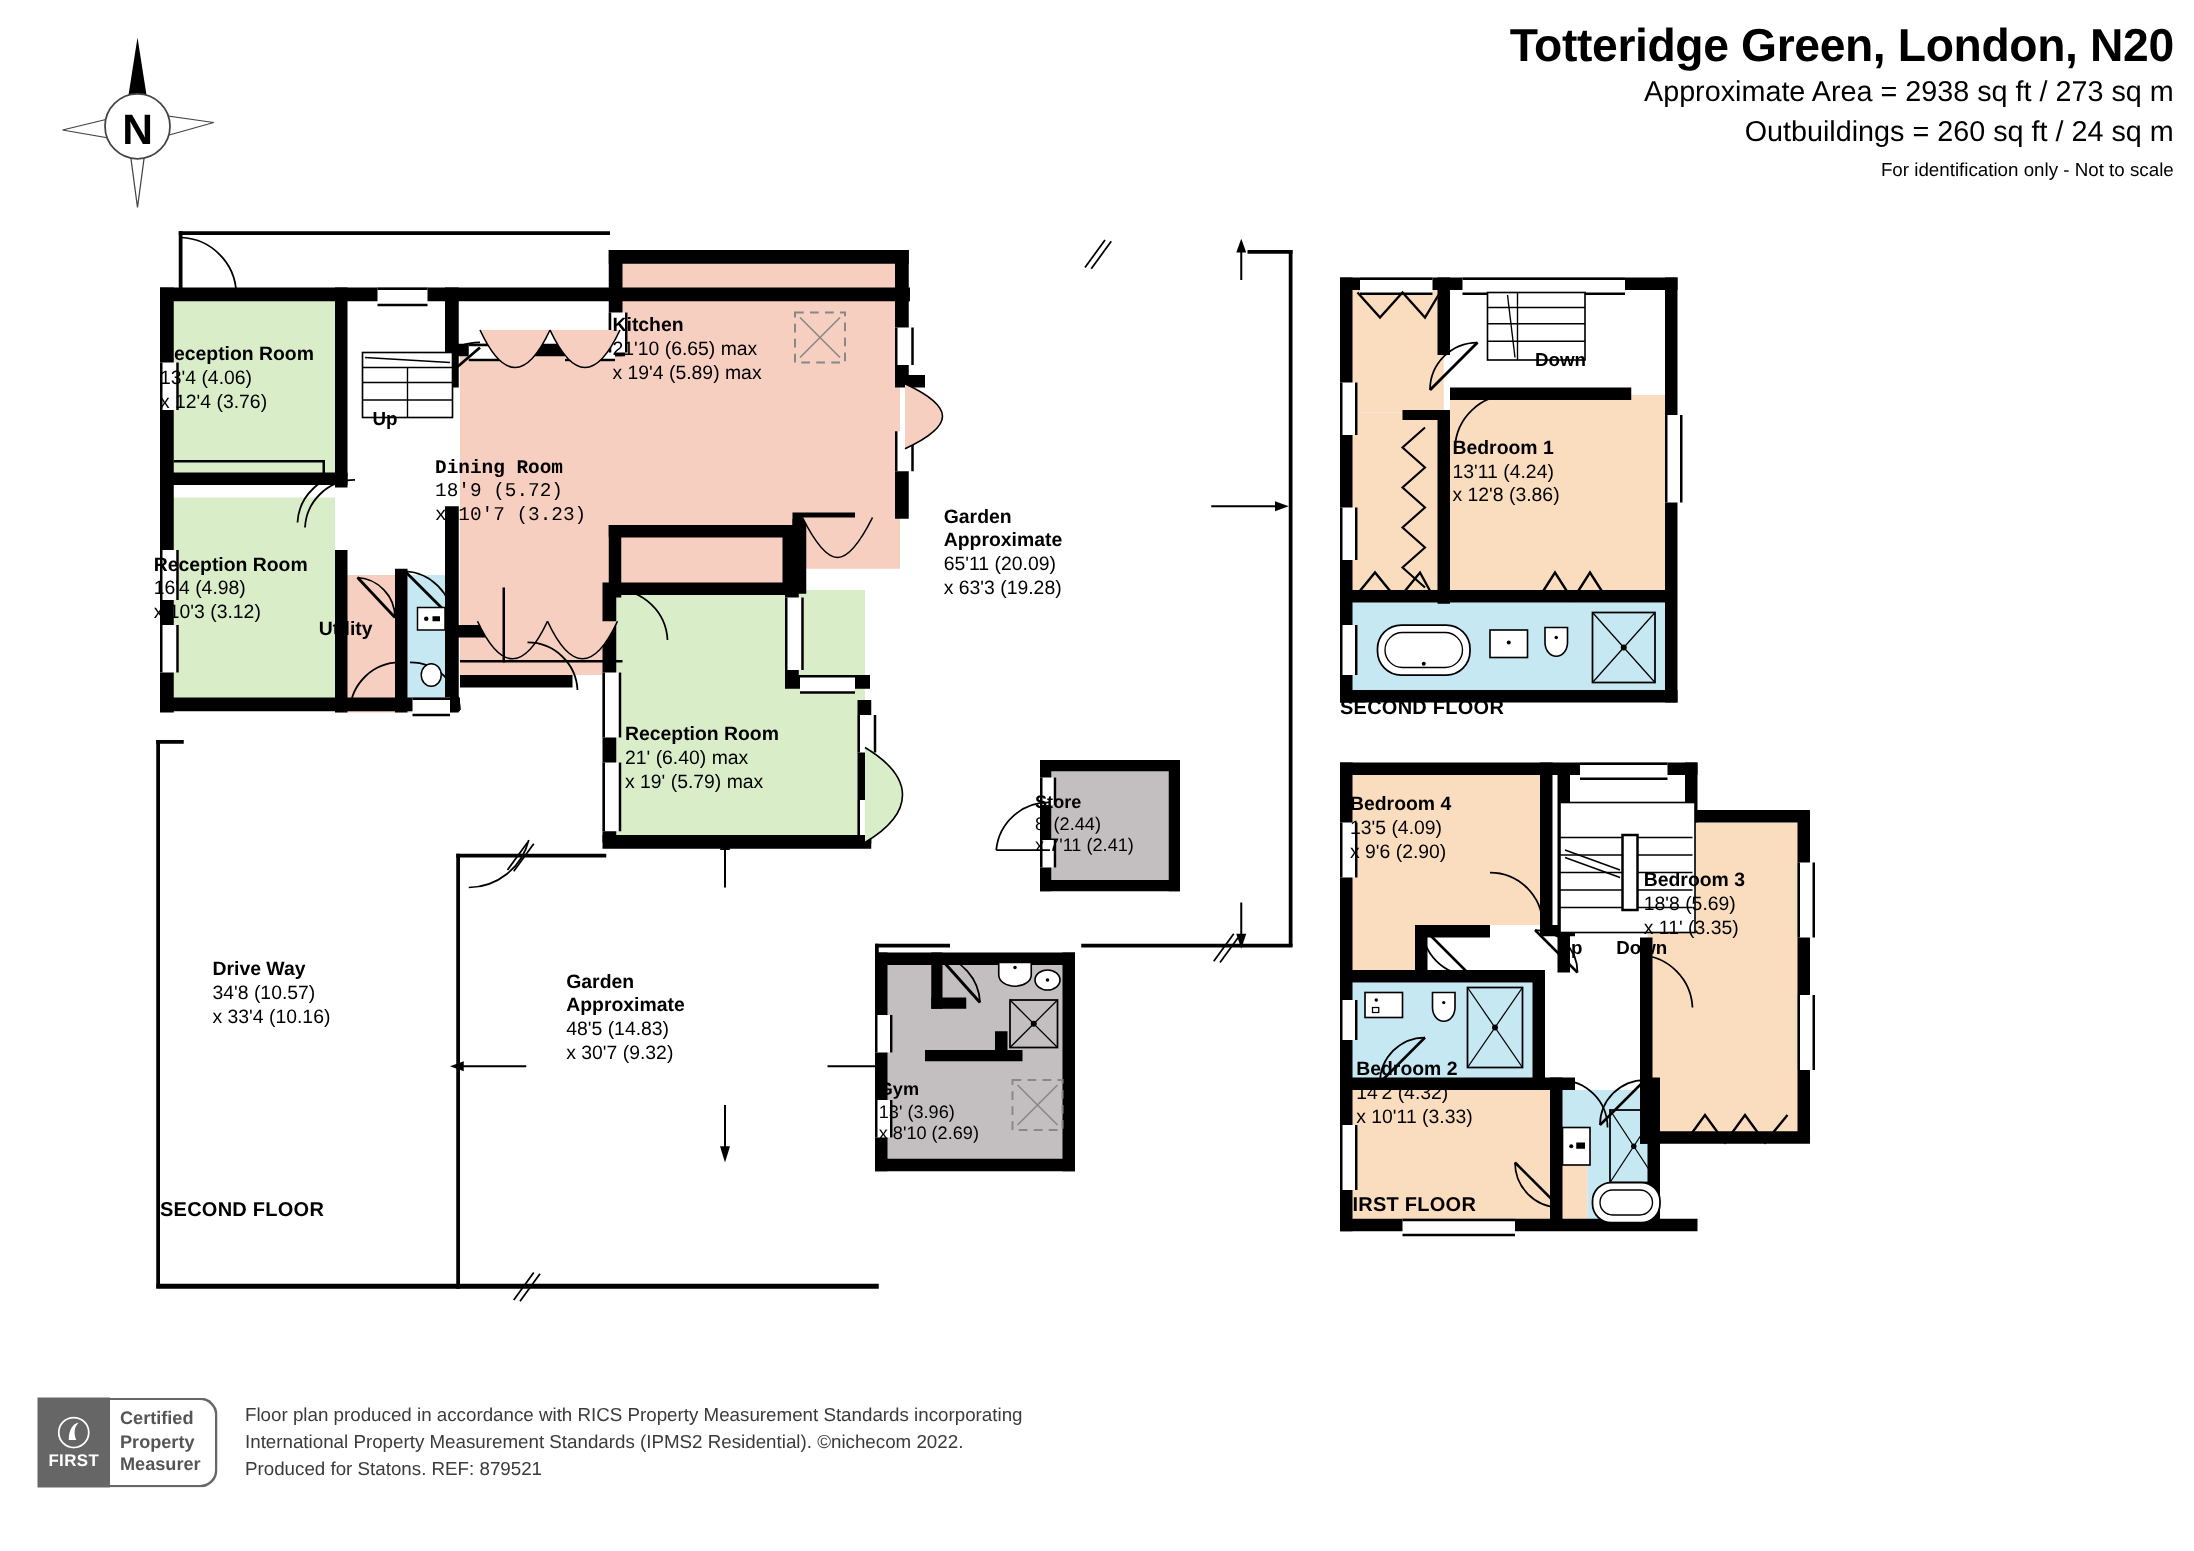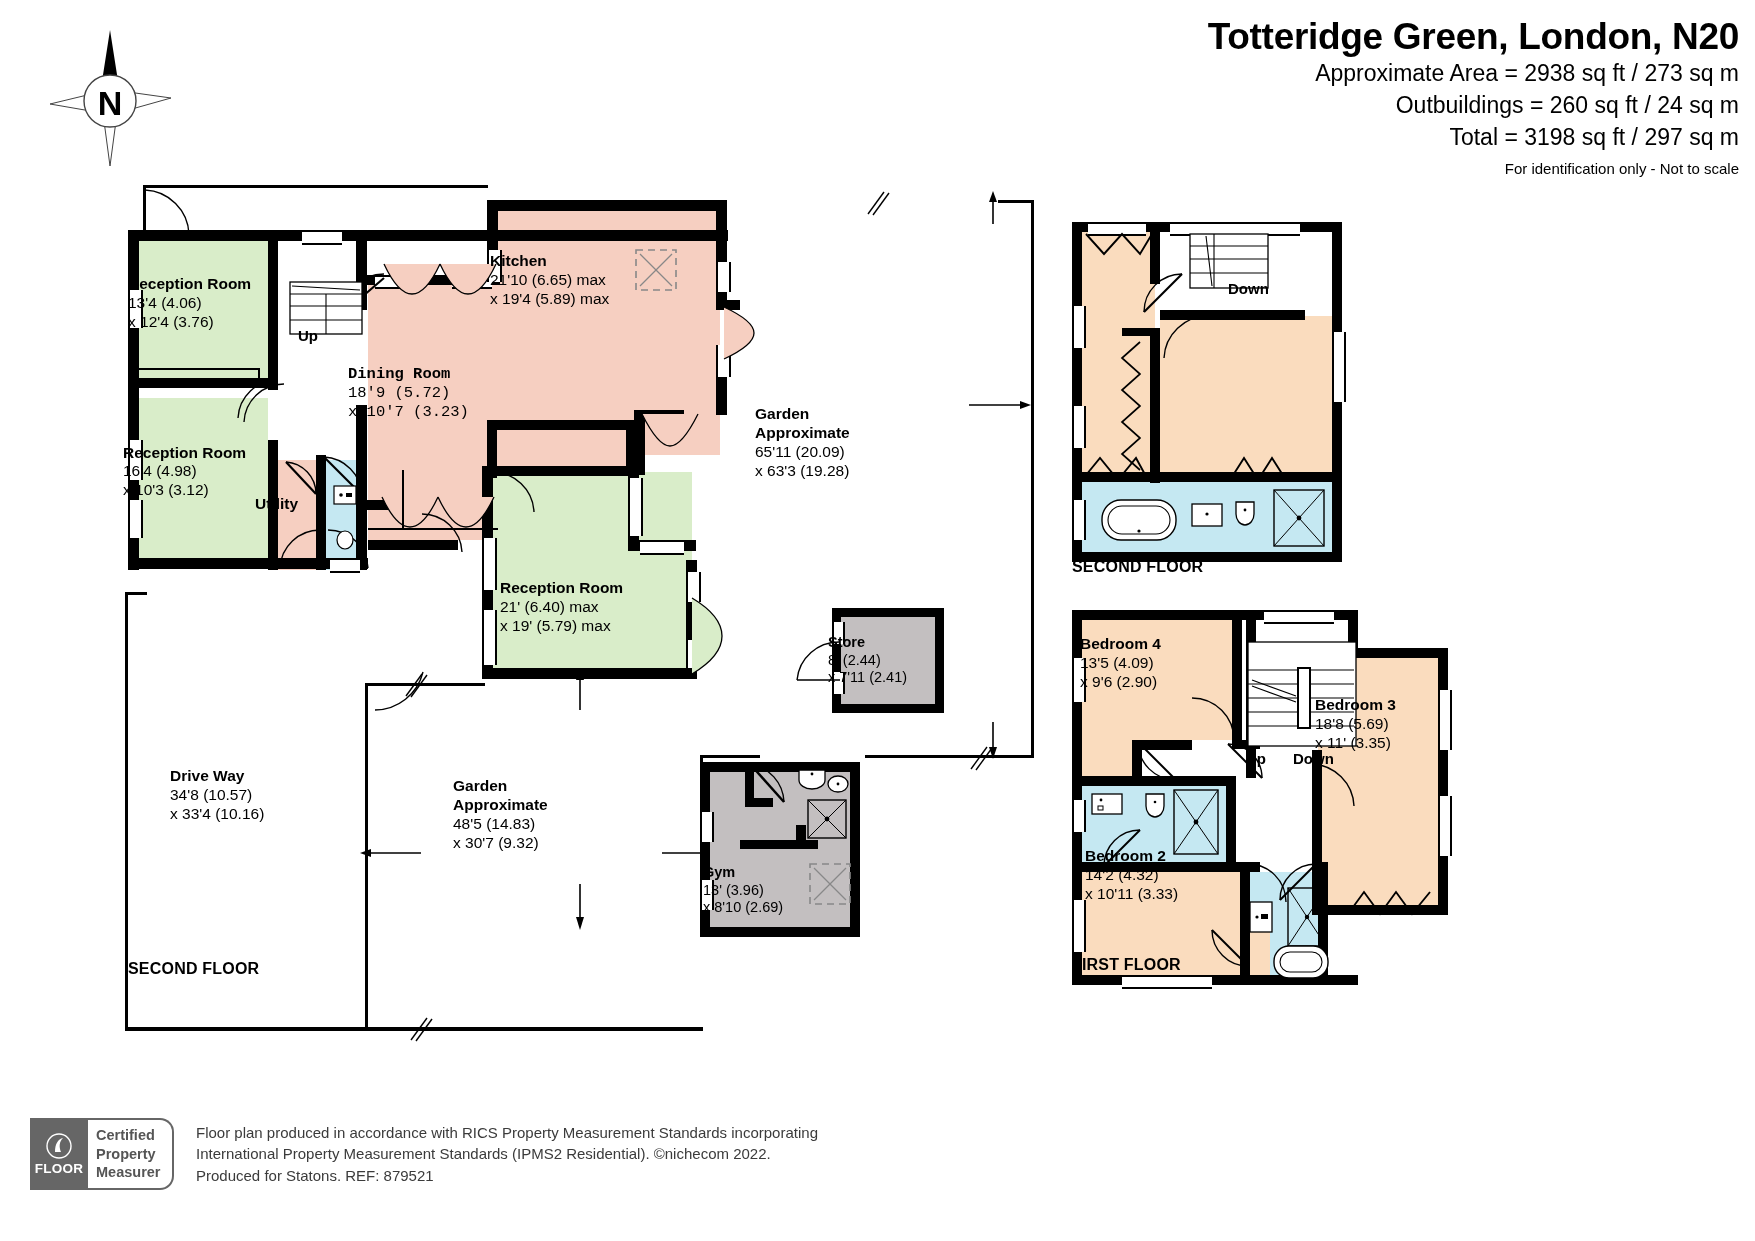--- a/index.html
+++ b/index.html
@@ -53,21 +53,20 @@
            padding:6px 0 0 8px;}
   #disclaimer{margin-left:18px;font-size:15px;line-height:1.42;color:#3b3b3b;padding-top:4px;}
 </style>
 </head>
 <body>
 
 <div id="header">
   <div id="title">Totteridge Green, London, N20</div>
   <div class="hline">Approximate Area = 2938 sq ft / 273 sq m</div>
   <div class="hline">Outbuildings = 260 sq ft / 24 sq m</div>
-  <div class="hline">Total = 3198 sq ft / 297 sq m</div>
   <div id="notscale">For identification only - Not to scale</div>
 </div>
 
 <div id="compass">
   <svg viewBox="0 0 125 140" width="125" height="140">
     <polygon points="62,2 72,66 52,66" fill="#000"></polygon>
     <polygon points="62,138 70,78 54,78" fill="none" stroke="#444" stroke-width="1"></polygon>
     <polygon points="2,76 60,62 60,86" fill="none" stroke="#444" stroke-width="1"></polygon>
     <polygon points="123,70 66,62 66,86" fill="none" stroke="#444" stroke-width="1"></polygon>
     <circle cx="62" cy="73" r="26" fill="#fff" stroke="#444" stroke-width="1.4"></circle>
@@ -452,20 +451,25 @@
     <path d="M4 4 h18 v12 a9 11 0 0 1 -18 0 z" fill="#fff" stroke="#000" stroke-width="1.3"></path>
     <circle cx="13" cy="12" r="1.4" fill="#000"></circle>
   </svg>
   <svg class="arrow" style="left:222px;top:278px;" width="54" height="60">
     <rect x="2" y="2" width="50" height="56" fill="none" stroke="#000" stroke-width="1.4"></rect>
     <line x1="2" y1="2" x2="52" y2="58" stroke="#000" stroke-width="1"></line>
     <line x1="52" y1="2" x2="2" y2="58" stroke="#000" stroke-width="1"></line>
     <circle cx="27" cy="30" r="2.4" fill="#000"></circle>
   </svg>
 
+  <div class="lbl" style="left:112px;top:140px;width:175px;">
+    <div class="nm">Bedroom 1</div>
+    <div class="dm">13'11 (4.24)</div>
+    <div class="dm">x 12'8 (3.86)</div>
+  </div>
   <div class="floorlbl" style="left:22px;top:348px;">SECOND FLOOR</div>
 </div>
 
 <div class="abs" style="left:1050px;top:600px;width:420px;height:390px;">
 
   <div class="room peach" style="left:30px;top:18px;width:160px;height:122px;"></div>
   <div class="room peach" style="left:30px;top:140px;width:52px;height:38px;"></div>
   <div class="room white" style="left:196px;top:18px;width:110px;height:160px;"></div>
   <div class="room white" style="left:110px;top:140px;width:196px;height:140px;"></div>
   <div class="room blue" style="left:30px;top:186px;width:152px;height:82px;"></div>
@@ -596,21 +600,21 @@
   <div class="floorlbl" style="left:22px;top:356px;">FIRST FLOOR</div>
 </div>
 
 <div id="footer">
   <div id="rics">
     <div id="ricsbox">
       <svg width="26" height="26" viewBox="0 0 26 26">
         <circle cx="13" cy="13" r="12" fill="none" stroke="#fff" stroke-width="1.4"></circle>
         <path d="M9 19 C9 11 12 6 17 5 C13 9 13 14 15 19 Z" fill="#fff"></path>
       </svg>
-      <div class="rtxt">FLOOR</div>
+      <div class="rtxt">FIRST</div>
     </div>
     <div id="certbox">
       <div>Certified</div>
       <div>Property</div>
       <div>Measurer</div>
     </div>
   </div>
   <div id="disclaimer">
     <div>Floor plan produced in accordance with RICS Property Measurement Standards incorporating</div>
     <div>International Property Measurement Standards (IPMS2 Residential).   ©nichecom 2022.</div>

